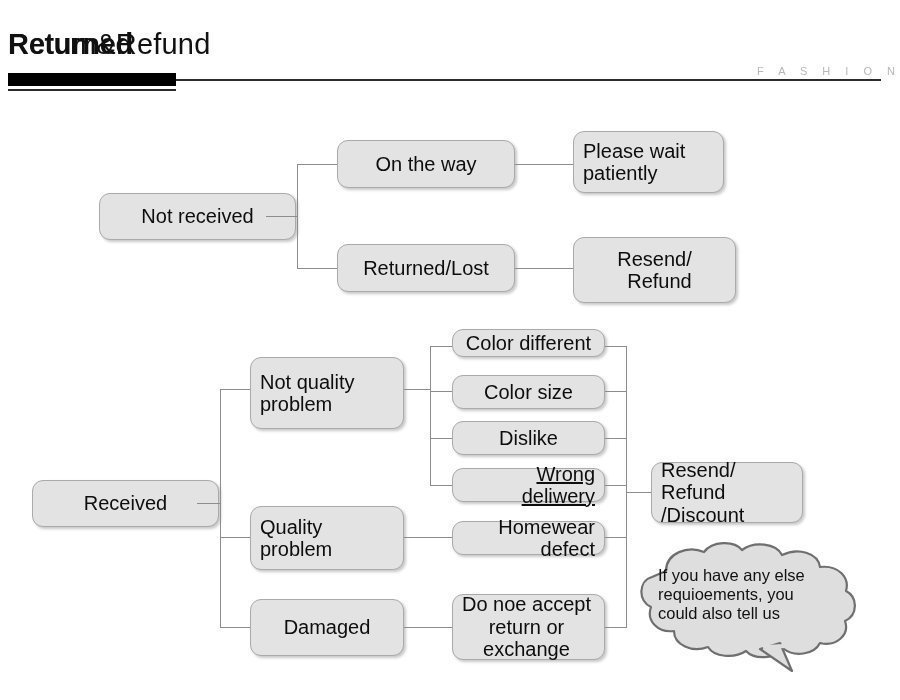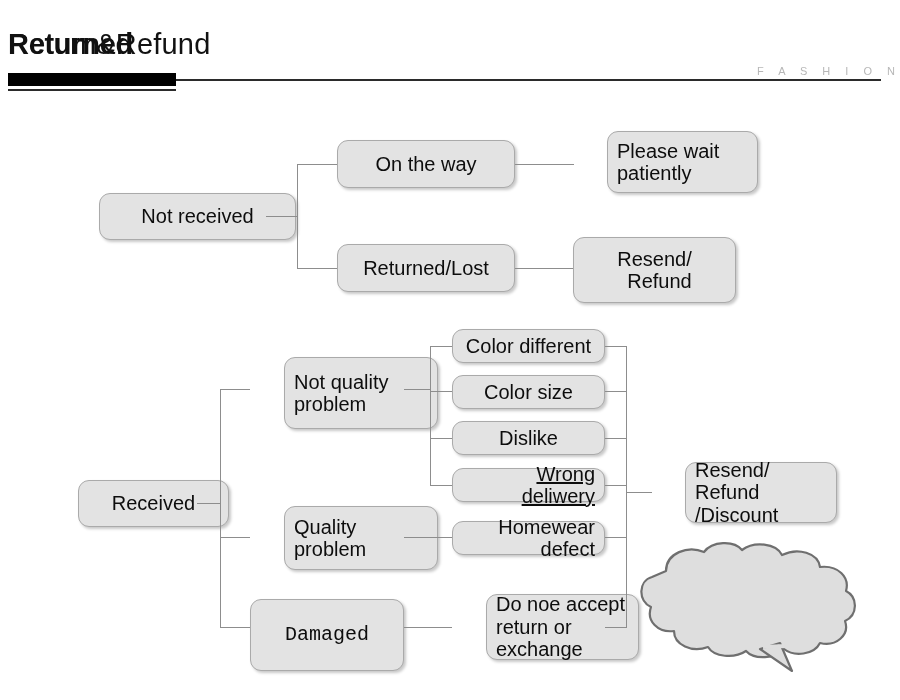--- a/index.html
+++ b/index.html
@@ -30,21 +30,21 @@
   .node{
     position:absolute;box-sizing:border-box;
     background:#e3e3e3;border:1px solid #aaaaaa;border-radius:11px;
     box-shadow:2px 2px 3px rgba(0,0,0,0.22);
     color:#0d0d0d;font-size:20px;line-height:1.12;
     display:flex;align-items:center;
     padding:2px 9px;
     white-space:pre-line;
   }
   .node.c{justify-content:center;text-align:right;}
-  .node.l{justify-content:flex-start;text-align:left;margin-left:34px;}
+  .node.l{justify-content:flex-start;text-align:left;}
 
   .ln{position:absolute;background:#8d8d8d;}
   .ln.h{height:1px;}
   .ln.v{width:1px;}
 
   
   .cloud{position:absolute;left:630px;top:523px;width:240px;height:135px;}
   .cloud svg{display:block;width:100%;height:100%;}
   .cloud-text{
     position:absolute;left:28px;top:27px;width:190px;
@@ -83,53 +83,53 @@
 
     <div class="node l" style="left:573px;top:115px;width:151px;height:62px;">Please wait
 patiently</div>
 
     <div class="node c" style="left:573px;top:221px;width:163px;height:66px;">Resend/
 Refund</div>
   </div>
 
   <div>
 
-    <div class="node c" style="left:32px;top:464px;width:151px;height:47px;margin-left:46px;">Received</div>
+    <div class="node c" style="left:32px;top:464px;width:187px;height:47px;">Received</div>
 
     <div class="ln h" style="left:197px;top:487px;width:24px;"></div>
     <div class="ln v" style="left:220px;top:373px;height:239px;"></div>
     <div class="ln h" style="left:220px;top:373px;width:30px;"></div>
     <div class="ln h" style="left:220px;top:521px;width:30px;"></div>
     <div class="ln h" style="left:220px;top:611px;width:30px;"></div>
 
     <div class="node l" style="left:250px;top:341px;width:154px;height:72px;">Not quality
 problem</div>
 
     <div class="node l" style="left:250px;top:490px;width:154px;height:64px;">Quality
 problem</div>
 
-    <div class="node c" style="left:250px;top:583px;width:154px;height:72px;font-family:Liberation Mono, monospace;">Damaged</div>
+    <div class="node c" style="left:250px;top:583px;width:154px;height:57px;">Damaged</div>
 
     <div class="ln h" style="left:404px;top:373px;width:27px;"></div>
     <div class="ln v" style="left:430px;top:330px;height:140px;"></div>
     <div class="ln h" style="left:430px;top:330px;width:23px;"></div>
     <div class="ln h" style="left:430px;top:375px;width:23px;"></div>
     <div class="ln h" style="left:430px;top:422px;width:23px;"></div>
     <div class="ln h" style="left:430px;top:469px;width:23px;"></div>
 
-    <div class="node c" style="left:452px;top:313px;width:153px;height:34px;">Color different</div>
+    <div class="node c" style="left:452px;top:313px;width:153px;height:28px;">Color different</div>
     <div class="node c" style="left:452px;top:359px;width:153px;height:34px;">Color size</div>
     <div class="node c" style="left:452px;top:405px;width:153px;height:34px;">Dislike</div>
     <div class="node c" style="left:452px;top:452px;width:153px;height:34px;text-decoration:underline;">Wrong deliwery</div>
 
     <div class="ln h" style="left:404px;top:521px;width:48px;"></div>
     <div class="node c" style="left:452px;top:505px;width:153px;height:34px;">Homewear defect</div>
 
     <div class="ln h" style="left:404px;top:611px;width:48px;"></div>
-    <div class="node l" style="left:452px;top:578px;width:153px;height:66px;">Do noe accept
+    <div class="node l" style="left:452px;top:578px;width:153px;height:66px;text-align:center;">Do noe accept
 return or
 exchange</div>
 
     <div class="ln h" style="left:605px;top:330px;width:22px;"></div>
     <div class="ln h" style="left:605px;top:375px;width:22px;"></div>
     <div class="ln h" style="left:605px;top:422px;width:22px;"></div>
     <div class="ln h" style="left:605px;top:469px;width:22px;"></div>
     <div class="ln h" style="left:605px;top:521px;width:22px;"></div>
     <div class="ln h" style="left:605px;top:611px;width:22px;"></div>
     <div class="ln v" style="left:626px;top:330px;height:281px;"></div>
@@ -142,15 +142,18 @@
   <div class="cloud">
     <svg viewBox="0 0 240 135" xmlns="http://www.w3.org/2000/svg">
       <path d="M36,32 C36,14 58,6 74,13 C82,2 104,1 112,11 C124,2 146,4 152,16
                C168,8 188,14 190,28 C208,26 220,38 216,52 C228,58 228,76 215,82
                C220,96 206,108 190,104 C184,116 164,118 154,110
                C146,120 124,121 116,112 C104,120 84,118 78,108
                C62,114 44,106 44,92 C28,94 16,82 21,68 C8,62 8,42 22,38 Z" fill="#dedede" stroke="#6f6f6f" stroke-width="2.2" stroke-linejoin="round"></path>
       <path d="M150,104 L162,132 L130,110 Z" fill="#dedede" stroke="#6f6f6f" stroke-width="2.2" stroke-linejoin="round"></path>
       <path d="M133,108 L156,107" stroke="#dedede" stroke-width="4"></path>
     </svg>
+    <div class="cloud-text">If you have any else
+requioements, you
+could also tell us</div>
   </div>
 
 </div>
 
 </body></html>

